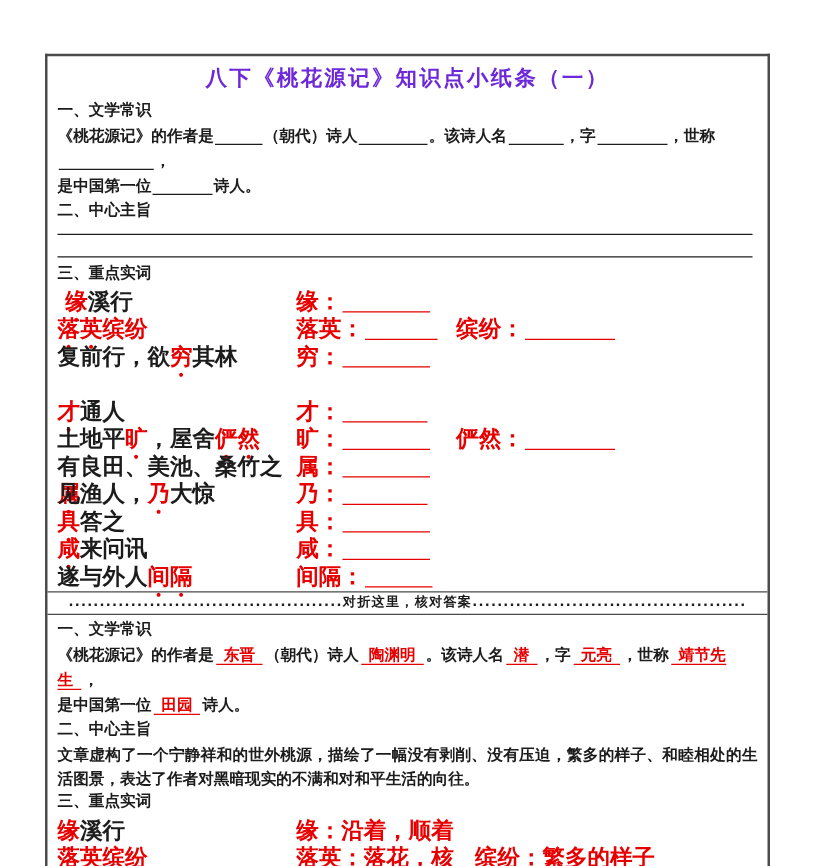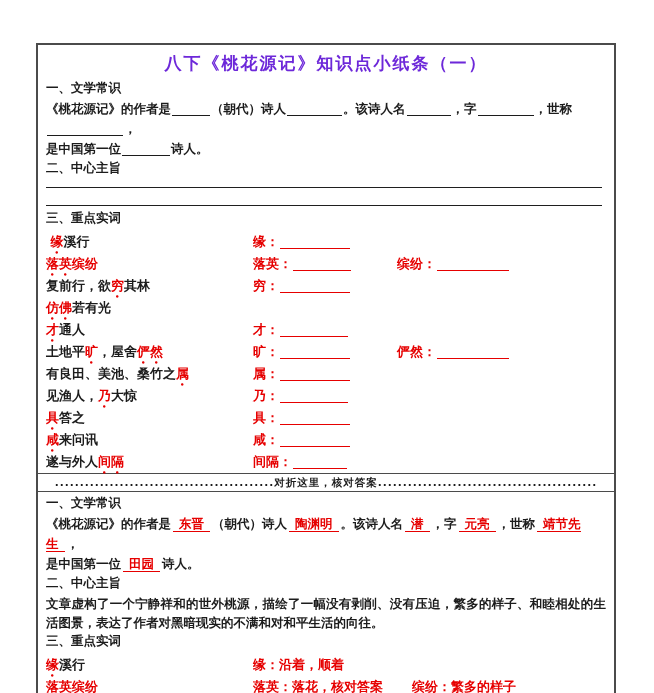--- a/index.html
+++ b/index.html
@@ -35,21 +35,21 @@
   .dot {
     -webkit-text-emphasis:filled dot #e60000;
     -webkit-text-emphasis-position:under;
     text-emphasis:filled dot #e60000;
     text-emphasis-position:under right;
   }
   .rule { border-bottom:1.6px solid #1f1f1f; margin-right:4px; }
   .rule-a { height:9px; }
   .rule-b { height:18px; }
   .rows { margin-top:2px; }
-  .vrow { height:22px; line-height:22px; font-size:13px; display:flex; align-items:baseline;gap:16px; }
+  .vrow { height:22px; line-height:22px; font-size:18px; display:flex; align-items:baseline; }
   .vrow .phrase { width:191px; flex:none; }
   .vrow .def { color:#e60000; }
   .q-rows .vrow .def.first { width:128px; flex:none; }
   .a-rows .vrow .def.first { width:143px; flex:none; }
   .fold {
     border-top:1.6px solid #4b4b4b; border-bottom:1.6px solid #4b4b4b;
     height:19px; line-height:16px; font-size:10.5px; letter-spacing:1px;
     white-space:nowrap; overflow:hidden; text-align:center; color:#1c1c1c;
     padding:0 2px;
   }
@@ -77,21 +77,20 @@
         <div class="vrow">
           <span class="phrase"><span class="red dot">落英</span><span class="red ">缤纷</span></span>
           <span class="def first"><span>落英：</span><span class="blank rb" style="width: 58px;"></span></span>
           <span class="def"><span>缤纷：</span><span class="blank rb" style="width: 72px;"></span></span>
         </div>
         <div class="vrow">
           <span class="phrase"><span class="">复前行，欲</span><span class="red dot">穷</span><span class="">其林</span></span>
           <span class="def"><span>穷：</span><span class="blank rb" style="width: 70px;"></span></span>
         </div>
         <div class="vrow">
-          <span class="phrase"><span class="red dot">仿佛</span><span class="">若有光</span></span>
         </div>
         <div class="vrow">
           <span class="phrase"><span class="red dot">才</span><span class="">通人</span></span>
           <span class="def"><span>才：</span><span class="blank rb" style="width: 68px;"></span></span>
         </div>
         <div class="vrow">
           <span class="phrase"><span class="">土地平</span><span class="red dot">旷</span><span class="">，屋舍</span><span class="red dot">俨然</span></span>
           <span class="def first"><span>旷：</span><span class="blank rb" style="width: 70px;"></span></span>
           <span class="def"><span>俨然：</span><span class="blank rb" style="width: 72px;"></span></span>
         </div>

